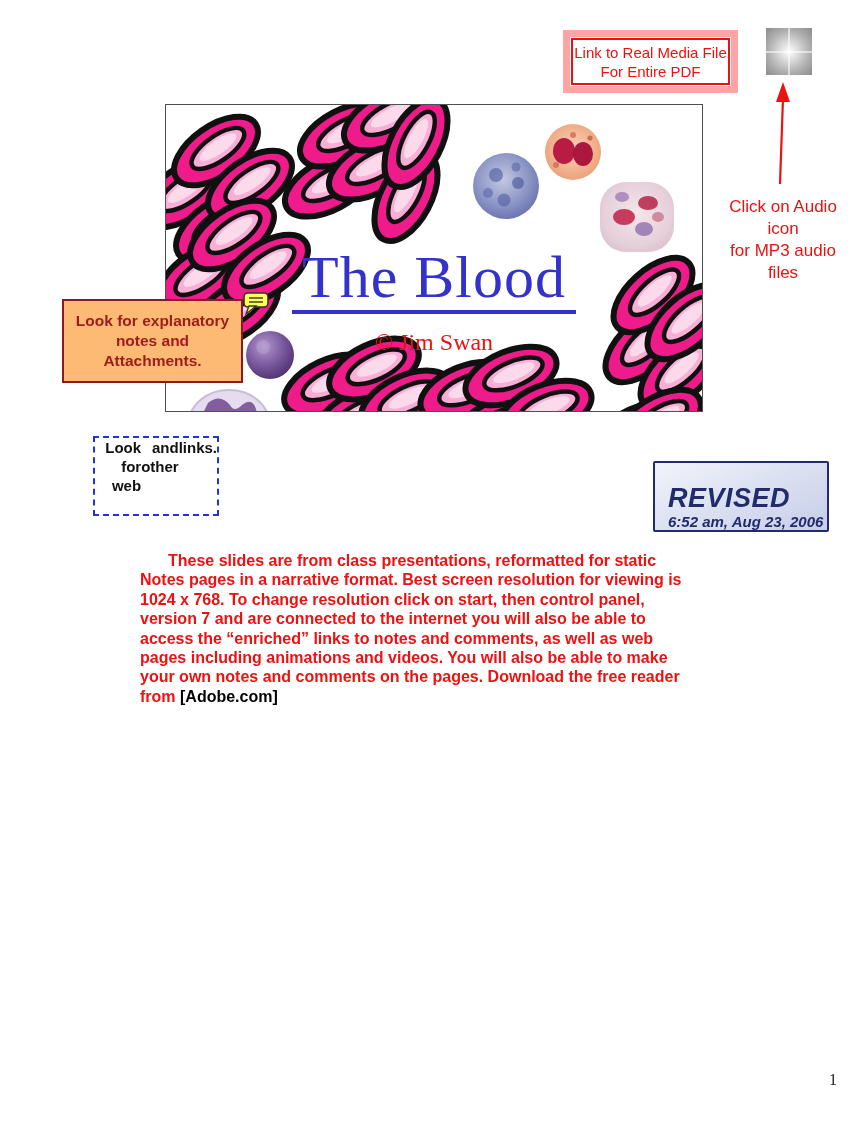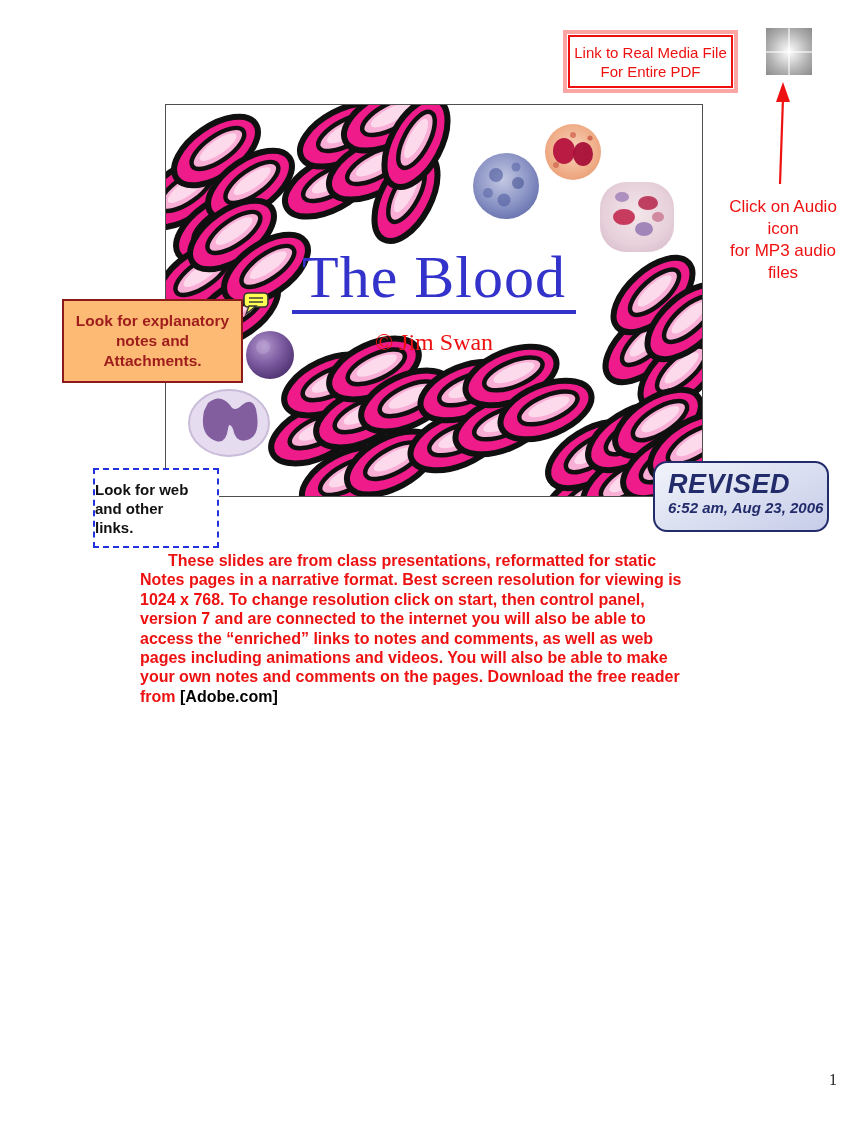--- a/index.html
+++ b/index.html
@@ -6,21 +6,21 @@
   html,body { background:#ffffff; }
   body { font-family:"Liberation Sans", sans-serif; }
   .page {
     position:relative; width:866px; height:1122px; background:#ffffff;
     overflow:hidden; margin:0 auto;
   }
 
   
   .link-box {
     position:absolute; left:563px; top:30px; width:175px; height:63px;
-    border:4px solid #fca5a5; background:#ffffff; z-index:7;
+    border:7px solid #fca5a5; background:#ffffff; z-index:7;
   }
   .link-box-inner {
     position:absolute; inset:1px; border:2px solid #ee0f0f;
     display:flex; flex-direction:column; justify-content:center; align-items:center;
     color:#ee1111; font-size:15px; line-height:19px; text-align:center;
   }
 
   
   .audio-icon {
     position:absolute; left:766px; top:28px; width:46px; height:47px; z-index:7;
@@ -35,21 +35,21 @@
 
   .arrow-svg { position:absolute; left:766px; top:80px; width:34px; height:108px; z-index:7; }
 
   .audio-caption {
     position:absolute; left:701px; top:196px; width:164px; z-index:7;
     color:#ee1111; font-size:17px; line-height:22px; text-align:center;
   }
 
   
   .slide {
-    position:absolute; left:165px; top:104px; width:538px; height:393px;
+    position:absolute; left:165px; top:104px; width:538px; height:308px;
     border:1px solid #4f4f4f; background:#ffffff; z-index:1; overflow:hidden;
   }
   .slide-art { position:absolute; left:0; top:0; width:538px; height:405px; }
   .slide-title-wrap { position:absolute; left:0; top:142px; width:100%; text-align:center; z-index:3; }
   .slide-title {
     display:inline-block; font-family:"Liberation Serif", serif;
     font-size:60px; line-height:1.0; color:#3333cc; letter-spacing:1px;
     border-bottom:4px solid #3333cc; padding:0 10px 3px 10px;
   }
   .slide-byline {
@@ -61,32 +61,32 @@
   .notes-box {
     position:absolute; left:62px; top:299px; width:181px; height:84px; z-index:5;
     background:#fdba74; border:2px solid #8d1a1a;
     display:flex; flex-direction:column; justify-content:center;
     text-align:center; color:#9e1c1c; font-weight:bold; font-size:15.5px; line-height:20px;
   }
   .note-icon { position:absolute; left:242px; top:291px; width:28px; height:26px; z-index:6; }
 
   
   .links-box {
-    position:absolute; left:93px; top:468px; width:126px; height:80px; z-index:5;
+    position:absolute; left:93px; top:436px; width:126px; height:80px; z-index:5;
     background:#ffffff; border:2px dashed #2233dd;
-    display:flex; flex-direction:column; justify-content:center;
-    text-align:left; color:#111111; font-weight:bold; font-size:15px; line-height:19px;
+    display:flex; flex-direction:row; justify-content:center;
+    text-align:right; color:#111111; font-weight:bold; font-size:15px; line-height:19px;
   }
 
   
   .revised-box {
     position:absolute; left:653px; top:461px; width:176px; height:71px; z-index:5;
-    border:2px solid #232c6b; border-radius:14px;
+    border:2px solid #232c6b; border-radius:2px;
     background:linear-gradient(155deg, #f2f4fb 0%, #dde2f2 45%, #c7cde9 100%);
-    padding:7px 0 0 13px; color:#232c6b; font-style:italic; font-weight:bold;
+    padding:21px 0 0 13px; color:#232c6b; font-style:italic; font-weight:bold;
   }
   .revised-label { font-size:27px; line-height:28px; letter-spacing:.5px; }
   .revised-time  { font-size:15px; line-height:20px; }
 
   
   .paragraph {
     position:absolute; left:140px; top:543px; width:616px; z-index:2;
     color:#ee1111; font-weight:bold; font-size:16px; line-height:19.4px;
   }
   .p-line.first { text-indent:28px;margin-top:8px; }

